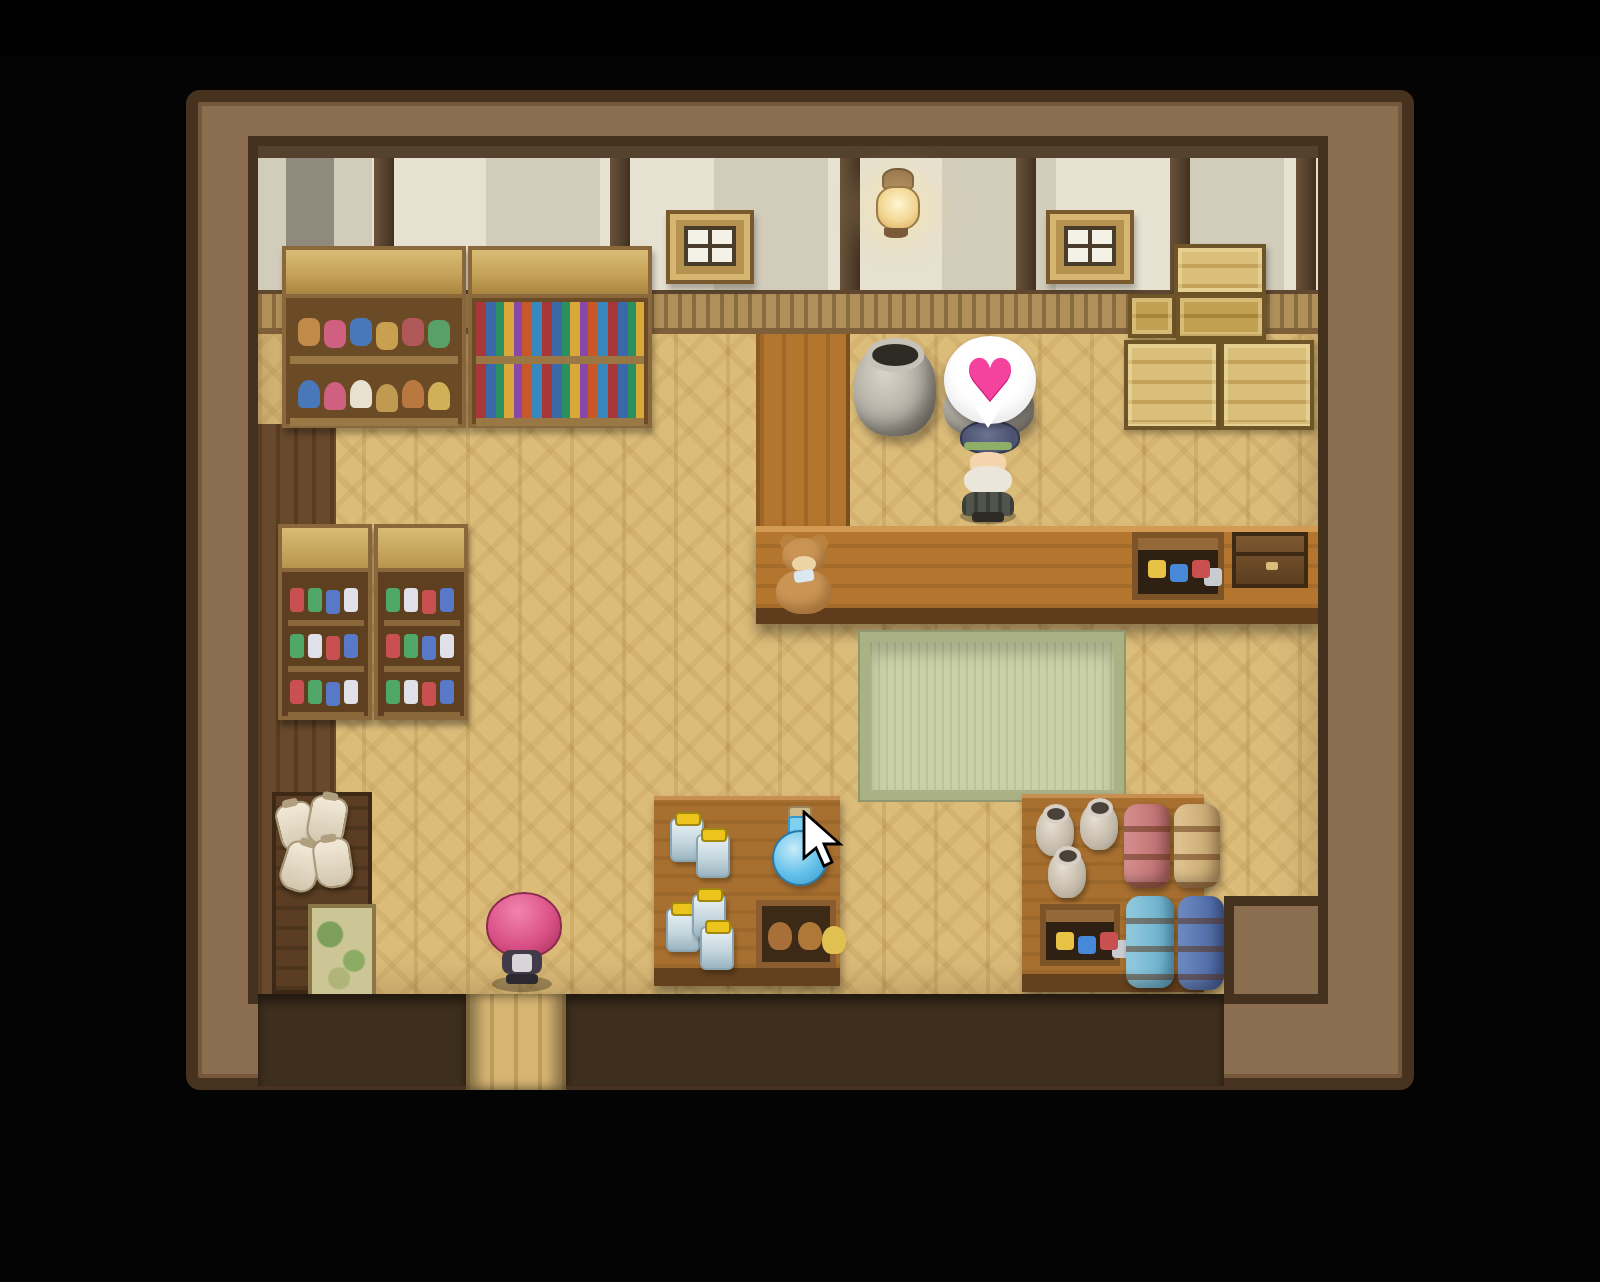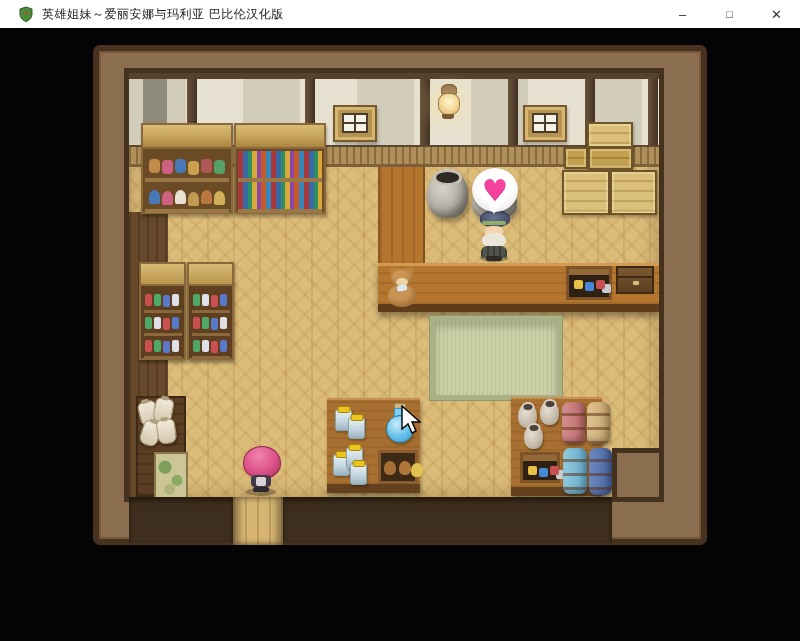--- a/index.html
+++ b/index.html
@@ -216,32 +216,20 @@
   .stepcover{position:absolute;left:483px;top:375px;width:47px;height:49px;background:#8b6d50;
              border-left:5px solid #44311e;border-top:5px solid #44311e;box-sizing:border-box;z-index:7;}
 
   .cursor{position:absolute;z-index:60;}
 </style>
 </head>
 <body>
 
 <div id="screen">
 
-  <div class="titlebar">
-    <svg class="appicon" viewBox="0 0 16 16">
-      <path d="M8 1 L14 3 V8 C14 12 11 14.5 8 15.5 C5 14.5 2 12 2 8 V3 Z" fill="#4a8c3a" stroke="#2e5c24" stroke-width="1"></path>
-      <path d="M5 8 C7 5 10 5 12 6 C10 9 7 10 5 8 Z" fill="#8a6c3a"></path>
-    </svg>
-    <span class="wtitle">英雄姐妹～爱丽安娜与玛利亚 巴比伦汉化版</span>
-    <div class="ctrls">
-      <button class="ctrl">–</button>
-      <button class="ctrl max">□</button>
-      <button class="ctrl">✕</button>
-    </div>
-  </div>
 
   <div class="game">
 
     <div class="room"></div>
 
     <div class="interior">
 
       <div class="wallzone">
         <div class="ceilbeam"></div>
         <div class="panels">

